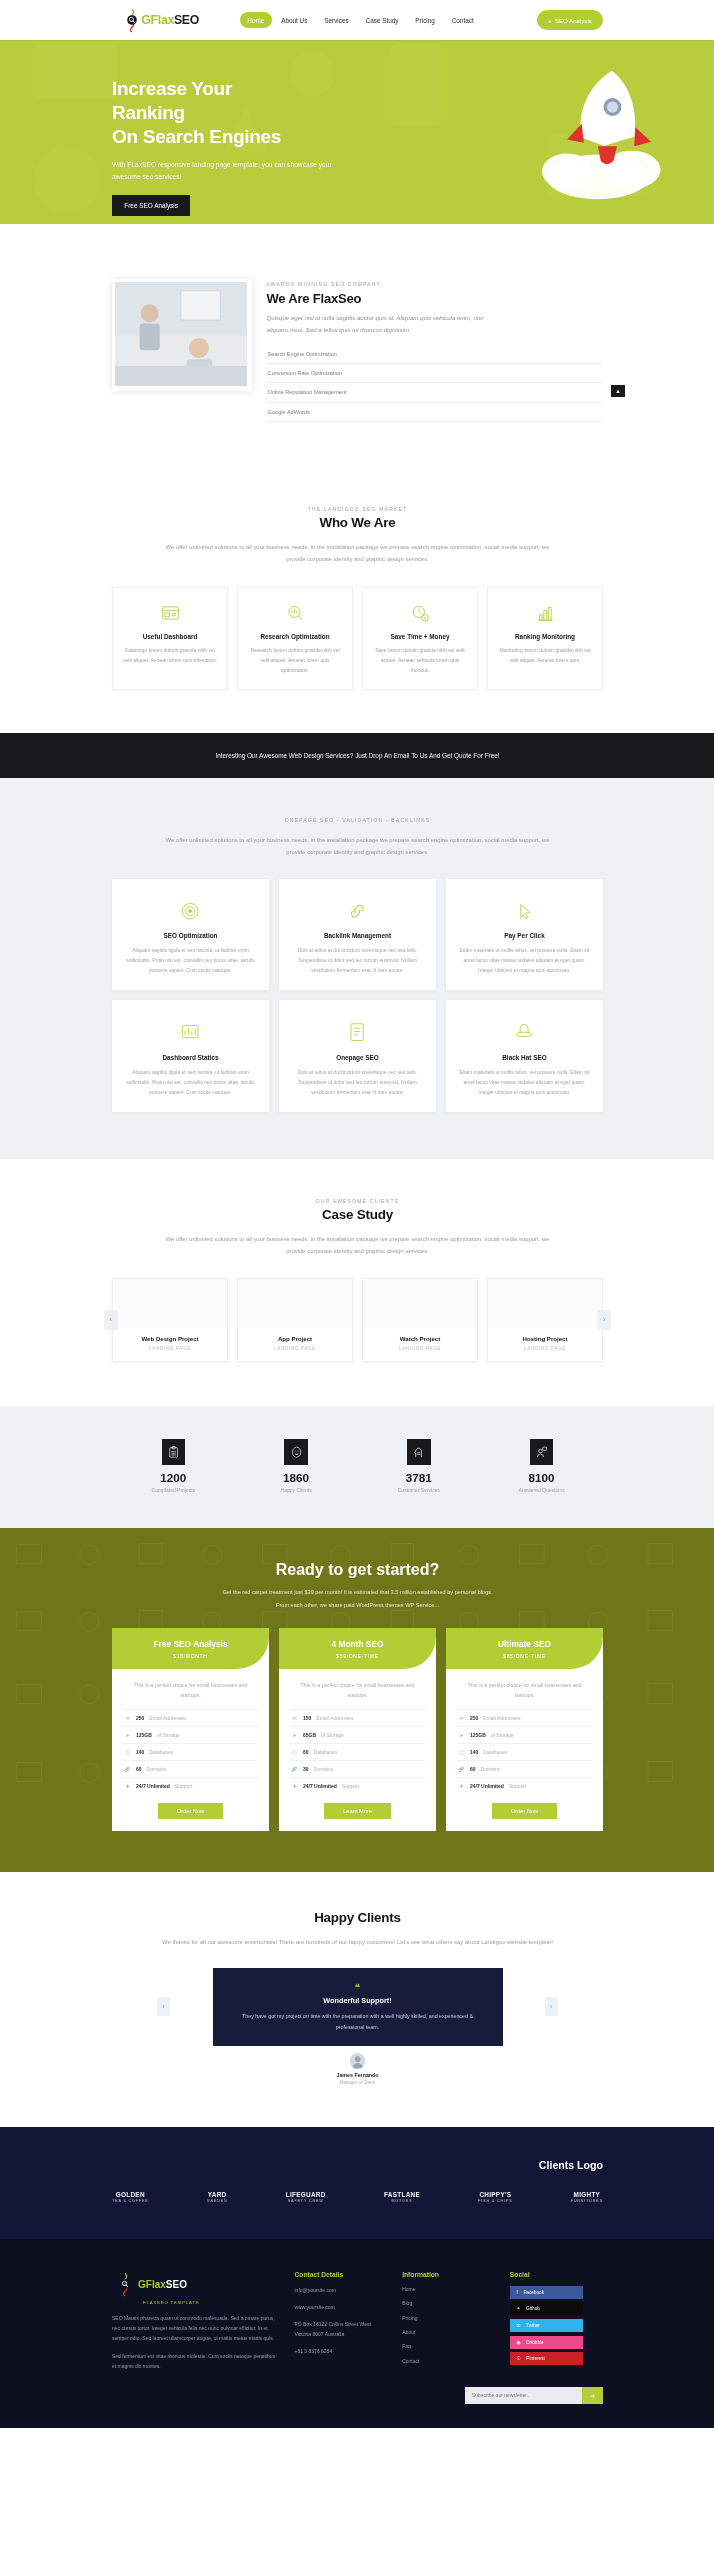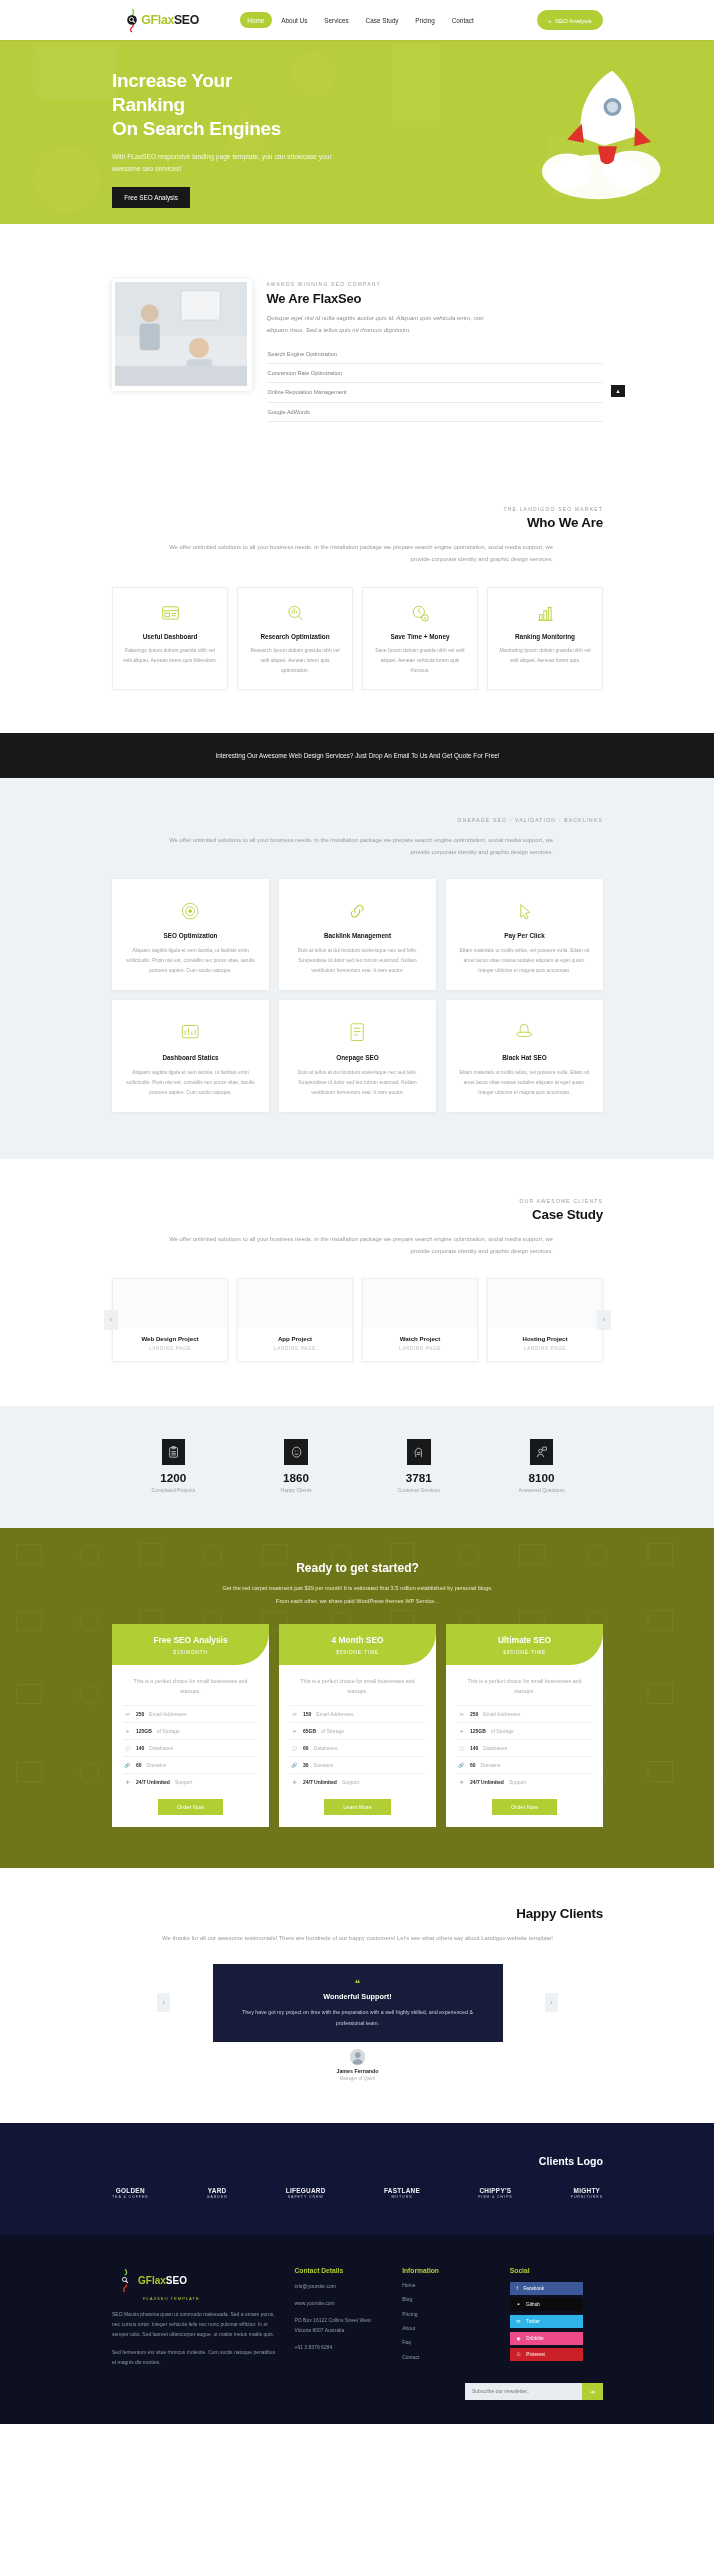--- a/index.html
+++ b/index.html
@@ -35,21 +35,21 @@
     background:#b2ce35; color:#fff; font-size:6.1px; padding:6.1px 11.2px;
     border-radius:12.3px; border:none; display:flex; align-items:center; gap:3.4px;
     cursor:pointer; white-space:nowrap;
   }
 
   
   .hero {
     background:#b8cd3c; height:184px; position:relative; overflow:hidden;
   }
   .hero-pattern { position:absolute; inset:0; opacity:.12; }
-  .hero-inner { position:relative; width:491px; margin:0 auto; padding-top:29px; z-index:2;}
+  .hero-inner { position:relative; width:491px; margin:8px auto; padding-top:29px; z-index:2;}
   .hero h1 {
     color:#fff; font-size:19px; line-height:1.26; font-weight:bold; letter-spacing:-0.3px;
   }
   .hero p { color:#f5f8e4; font-size:6.7px; margin-top:10px; line-height:1.8; max-width:223px;}
   .btn-hero {
     margin-top:12.3px; background:#16181a; color:#fff; border:none; font-size:6.4px;
     padding:6.7px 12.3px; cursor:pointer;
   }
   .rocket-area { position:absolute; right:22.3px; top:11.2px; width:179px; height:168px; z-index:2;}
 
@@ -65,21 +65,21 @@
   .about-list .li {
     font-size:5.6px; color:#7d7d7d; padding:6.1px 1.1px; border-bottom:0.6px solid #ececec;
   }
   .scroll-top {
     position:absolute; right:-22.3px; top:106px; width:14.5px; height:12.3px;
     background:#17191b; color:#fff; font-size:5.6px; display:flex;
     align-items:center; justify-content:center; cursor:pointer;
   }
 
   
-  .sec-head { text-align:right; }
+  .sec-head { text-align:center; }
   .sec-head .eyebrow { display:block; }
   .sec-head h2 { font-size:13.4px; color:#141414; margin-top:2.8px; font-weight:bold; letter-spacing:-0.2px;}
   .sec-head .sub {
     font-size:5.9px; color:#9a9a9a; line-height:2.1; max-width:391px; margin:11.2px auto 0;
   }
 
   
   .whoweare { padding:31px 0 36px; }
   .feature-grid { display:flex; gap:9px; margin-top:21px; }
   .feature-card {
@@ -132,21 +132,21 @@
     width:23.5px; height:26px; background:#17191b; margin:0 auto; display:flex;
     align-items:center; justify-content:center; color:#fff;
   }
   .count-num { font-size:11.7px; color:#141414; font-weight:bold; margin-top:6.7px;}
   .count-lbl { font-size:5px; color:#a2a2a2; margin-top:2.2px;}
 
   
   .pricing { background:#6e7619; position:relative; padding:26px 0 34px; overflow:hidden;}
   .pricing-pattern { position:absolute; inset:0; opacity:.13;}
   .pricing .inner { position:relative; z-index:2;}
-  .pricing h2 { text-align:center; color:#fff; font-size:12px; font-weight:bold;}
+  .pricing h2 { text-align:center; color:#fff; font-size:16px; font-weight:bold;}
   .pricing .sub { text-align:center; color:#e8eccd; font-size:5.6px; line-height:2.2; margin-top:7.8px;}
   .price-grid { display:flex; gap:10px; margin-top:17px;}
   .price-card { flex:1; background:#fff; position:relative; padding-bottom:12.3px;}
   .price-head {
     background:#b2ce35; color:#fff; text-align:center; padding:11.2px 5.6px 10px;
     border-bottom-right-radius:32px; border-bottom-left-radius:0;
   }
   .price-head h3 { font-size:8.4px; font-weight:bold;}
   .price-head .amt { font-size:5px; letter-spacing:0.7px; margin-top:3.4px;}
   .price-desc { font-size:5.3px; color:#a9a9a9; text-align:center; line-height:2; padding:11.2px 14.5px 7.8px;}

